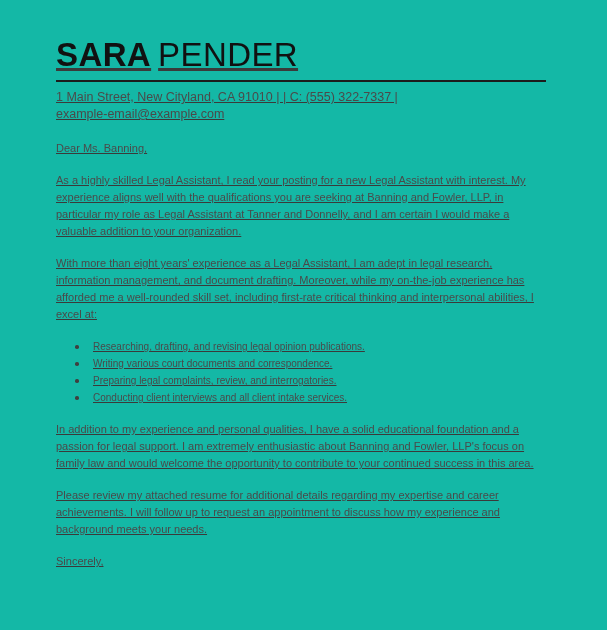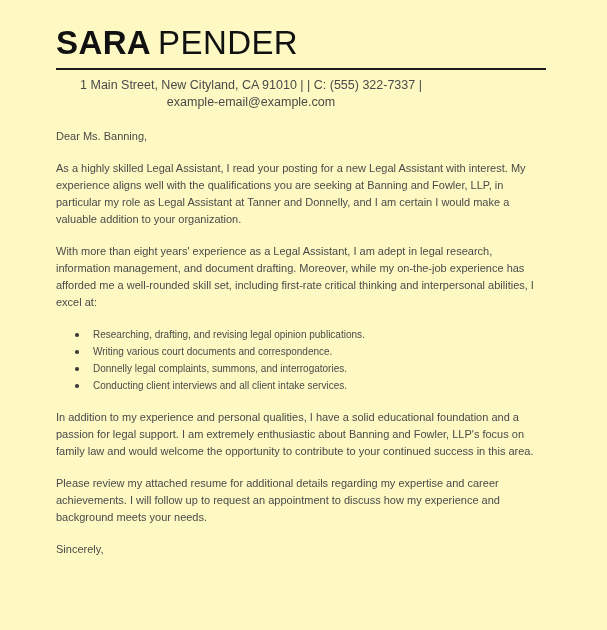--- a/index.html
+++ b/index.html
@@ -10,23 +10,24 @@
   body {
     width: 607px;
     height: 630px;
     font-family: "Liberation Sans", sans-serif;
     color: #3a3a3a;
     overflow: hidden;
   }
   .page {
     width: 607px;
     height: 630px;
-    background: #fef9c3;
+    background: #14b8a6;
     box-sizing: border-box;
-    padding: 24px 58px 0 56px;
+    padding: 36px 58px 0 56px;
+    text-decoration: underline;
   }
 
   
   .letterhead {
     margin: 0;
   }
   .name-line {
     font-size: 33px;
     line-height: 38px;
     letter-spacing: 0.4px;
@@ -48,21 +49,20 @@
     width: 490px;
     margin: 0 0 7px 0;
   }
   .contact {
     font-size: 12.5px;
     line-height: 17px;
     color: #4a4a4a;
     width: 390px;
     margin: 0 0 0 0;
     word-break: break-word;
-    text-align: center;
   }
 
   
   .body-block {
     margin-top: 17px;
   }
   .para {
     font-size: 11px;
     line-height: 17px;
     color: #4a4a4a;
@@ -118,21 +118,21 @@
 
     <p class="para salutation">Dear Ms. Banning,</p>
 
     <p class="para">As a highly skilled Legal Assistant, I read your posting for a new Legal Assistant with interest. My experience aligns well with the qualifications you are seeking at Banning and Fowler, LLP, in particular my role as Legal Assistant at Tanner and Donnelly, and I am certain I would make a valuable addition to your organization.</p>
 
     <p class="para">With more than eight years' experience as a Legal Assistant, I am adept in legal research, information management, and document drafting. Moreover, while my on-the-job experience has afforded me a well-rounded skill set, including first-rate critical thinking and interpersonal abilities, I excel at:</p>
 
     <ul class="bullets">
       <li>Researching, drafting, and revising legal opinion publications.</li>
       <li>Writing various court documents and correspondence.</li>
-      <li>Donnelly legal complaints, summons, and interrogatories.</li>
+      <li>Preparing legal complaints, review, and interrogatories.</li>
       <li>Conducting client interviews and all client intake services.</li>
     </ul>
 
     <p class="para">In addition to my experience and personal qualities, I have a solid educational foundation and a passion for legal support. I am extremely enthusiastic about Banning and Fowler, LLP's focus on family law and would welcome the opportunity to contribute to your continued success in this area.</p>
 
     <p class="para">Please review my attached resume for additional details regarding my expertise and career achievements. I will follow up to request an appointment to discuss how my experience and background meets your needs.</p>
 
 
     <p class="para closing-word">Sincerely,</p>
 

